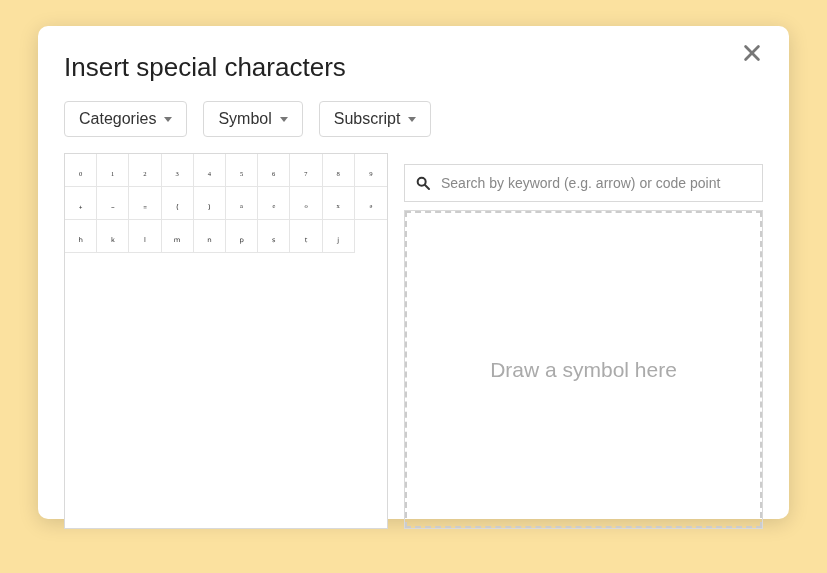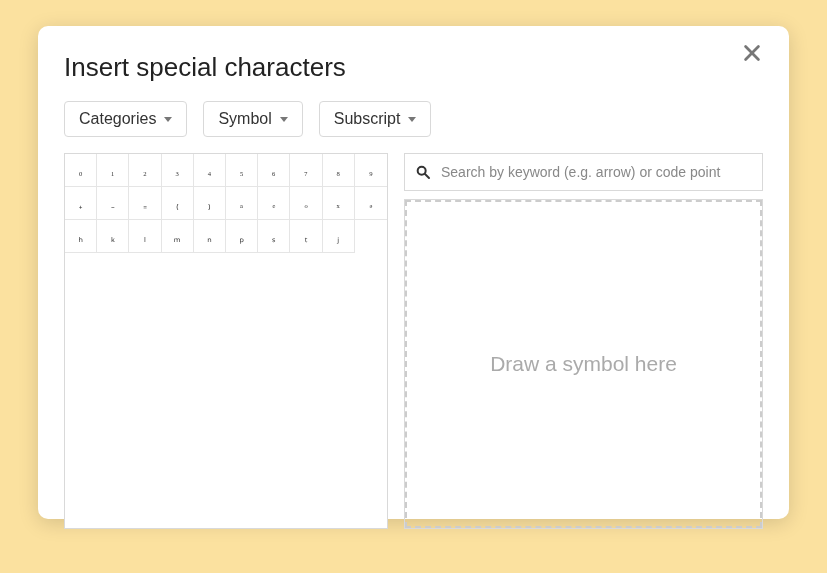--- a/index.html
+++ b/index.html
@@ -88,20 +88,21 @@
     color: #333;
     font-family: Georgia, "Times New Roman", serif;
     cursor: pointer;
   }
   .char-cell:nth-child(10n) { border-right: none; }
   .right-col {
     flex: 1;
     display: flex;
     flex-direction: column;
     gap: 8px;
+    margin-top: 11px;
   }
   .search-box {
     border: 1px solid #d9d9d9;
     height: 38px;
     display: flex;
     align-items: center;
     padding: 0 10px;
     gap: 8px;
   }
   .search-box input {

